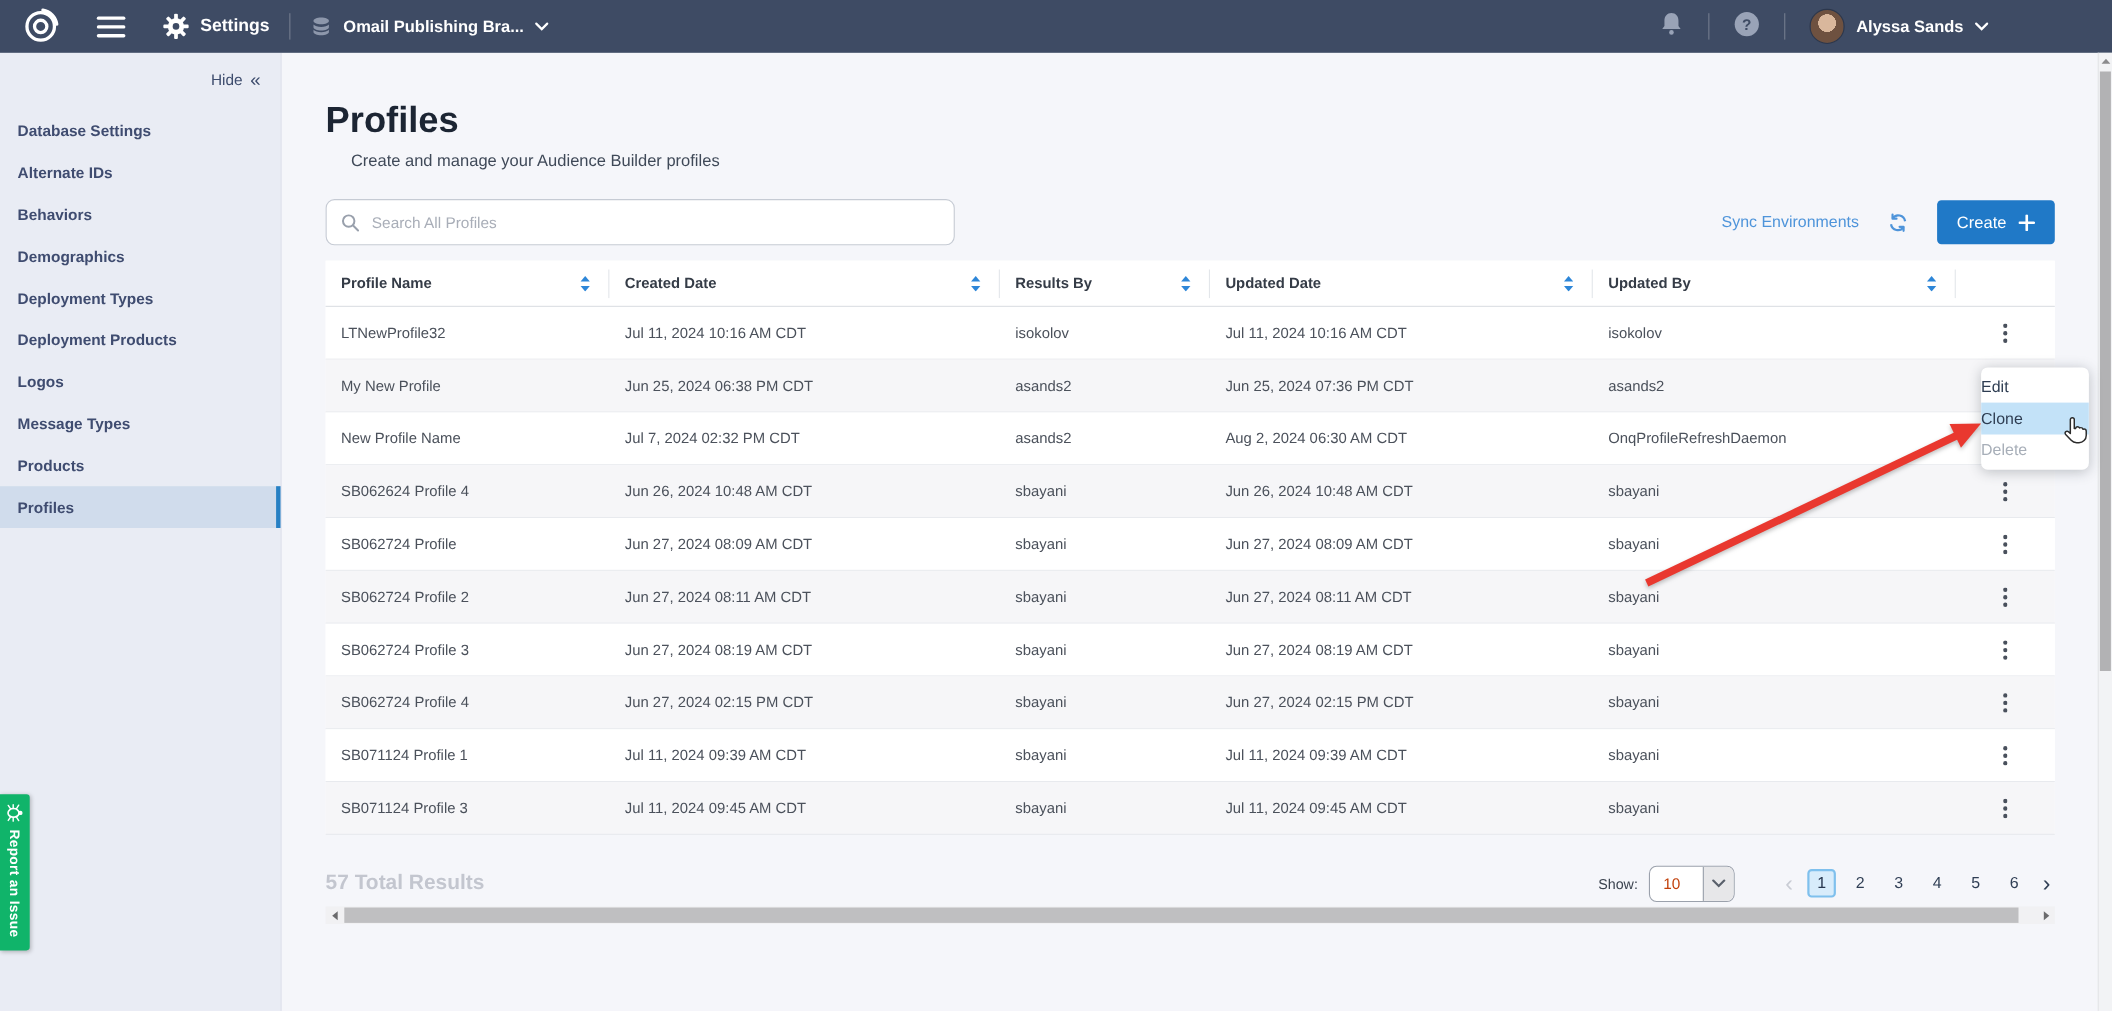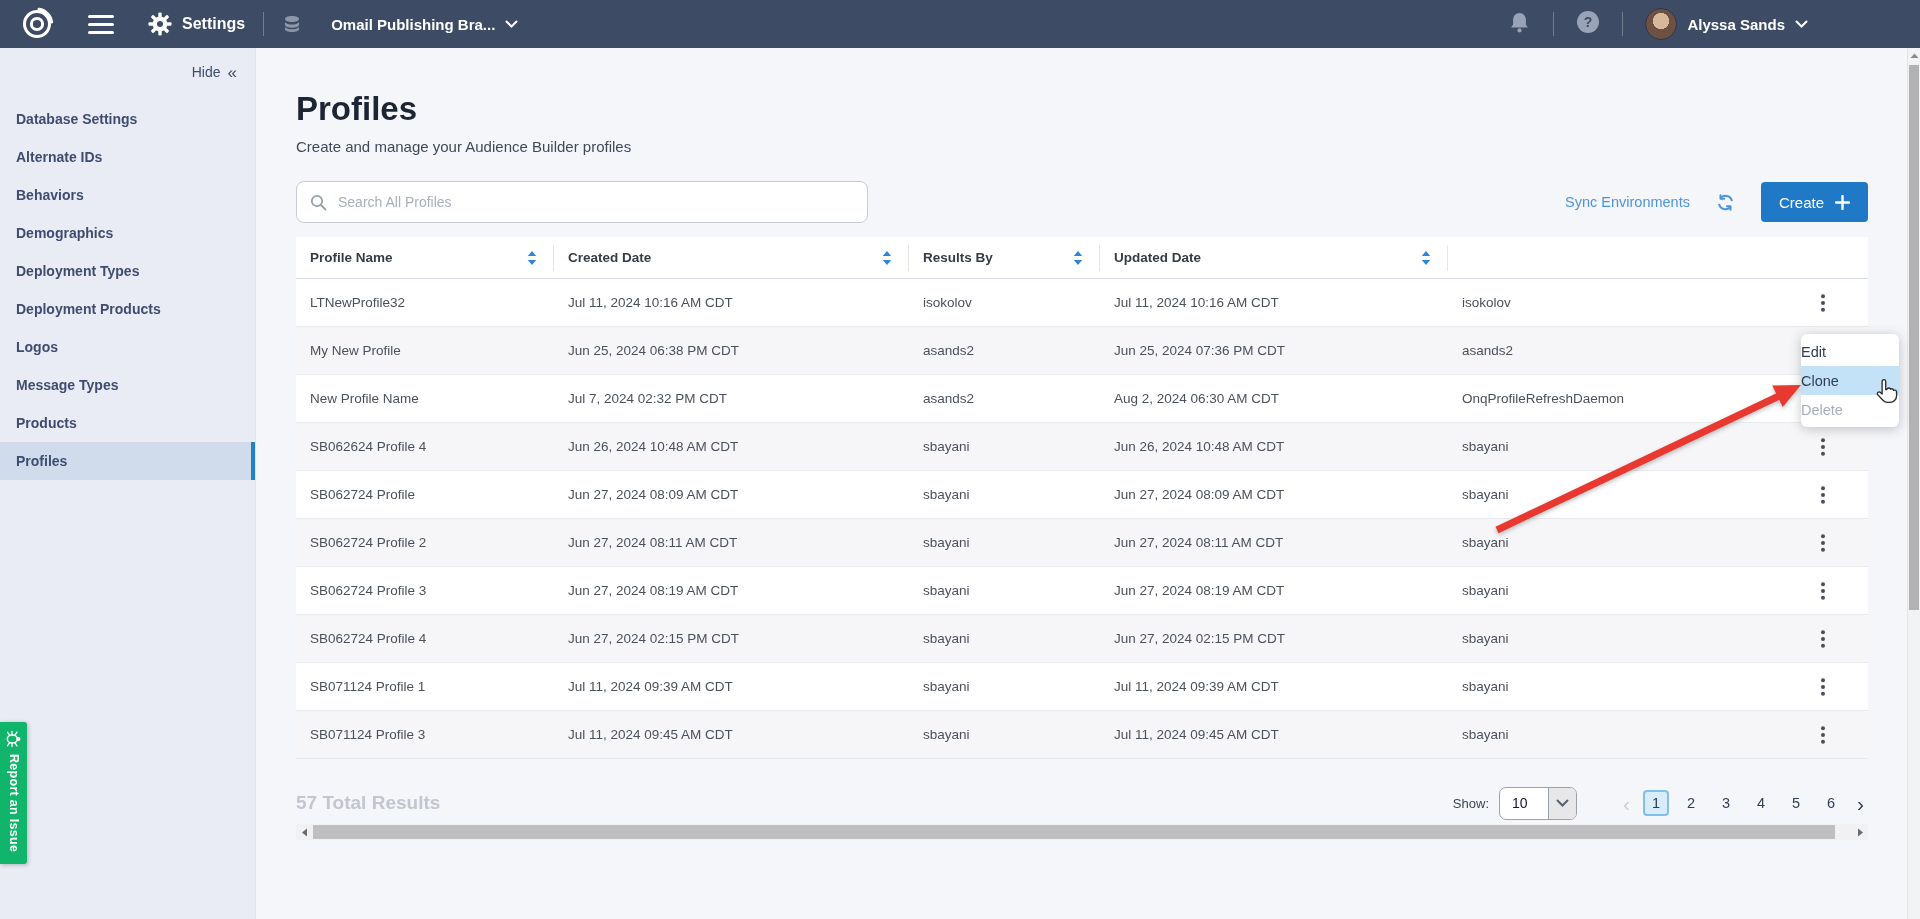--- a/index.html
+++ b/index.html
@@ -13,21 +13,21 @@
   .topbar { position:absolute; top:0; left:0; width:1920px; height:48px;
     background:#3e4b64; display:flex; align-items:center; z-index:30; }
   .tb-left { display:flex; align-items:center; padding-left:20px; gap:0; }
   .tb-logo { margin-right:34px; display:flex; }
   .tb-burger { display:flex; flex-direction:column; gap:5px; margin-right:34px; cursor:pointer; }
   .tb-burger i { width:26px; height:3px; background:#fff; border-radius:2px; }
   .tb-settings { display:flex; align-items:center; gap:10px; cursor:pointer; }
   .tb-settings span { color:#fff; font-size:16px; font-weight:700; }
   .tb-div { width:1px; height:24px; background:rgba(255,255,255,.28); margin:0 18px; }
   .tb-env { display:flex; align-items:center; gap:10px; cursor:pointer; }
-  .tb-env .env-name { color:#fff; font-size:15px; font-weight:700;margin-left:19px; }
+  .tb-env .env-name { color:#fff; font-size:15px; font-weight:700; }
   .tb-right { margin-left:auto; display:flex; align-items:center; gap:20px; padding-right:112px; }
   .avatar { width:32px; height:32px; border-radius:50%;
     background:radial-gradient(circle at 50% 40%, #d9b79c 0 34%, #6e5140 35% 100%);
     border:1px solid #2c374c; }
   .tb-user { display:flex; align-items:center; gap:10px; cursor:pointer; }
   .tb-user span { color:#fff; font-size:15px; font-weight:700; }
 
   
   .sidebar { position:absolute; top:48px; left:0; width:256px; height:871px;
     background:#e9ecf4; z-index:10; border-right:1px solid #dfe2ec; }
@@ -35,21 +35,21 @@
     padding:14px 18px 0 0; height:34px; color:#3d4c6d; font-size:14px; cursor:pointer;margin-left:27px; }
   .hide-row .caret { font-size:17px; line-height:1; }
   .side-nav { margin-top:18px; }
   .side-item { height:38px; display:flex; align-items:center; padding-left:16px;
     font-size:14px; font-weight:700; color:#3f4c70; cursor:pointer; }
   .side-item.active { background:#d0dcec; border-right:4px solid #2680c4; }
 
   
   .content { position:absolute; left:296px; top:48px; width:1572px; }
   .page-title { margin:42px 0 0 0; font-size:33px; font-weight:700; color:#1c2533; }
-  .subtitle { margin-top:10px; font-size:15px; color:#3f4958; }
+  .subtitle { margin-top:10px; font-size:15px; color:#3f4958;margin-left:23px; }
   .toolbar { margin-top:26px; display:flex; align-items:center; }
   .search-box { width:572px; height:42px; background:#fff; border:1px solid #c6cbd4;
     border-radius:8px; display:flex; align-items:center; gap:9px; padding:0 13px; }
   .search-box input { flex:1; border:none; outline:none; background:transparent;
     font-size:14px; color:#333; font-family:inherit; }
   .search-box input::placeholder { color:#a9aeb8; }
   .toolbar .spacer { flex:1; }
   .sync-link { display:flex; align-items:center; gap:26px; color:#4e94da;
     font-size:14.5px; margin-right:26px; cursor:pointer; }
   .create-btn { height:40px; background:#2079c7; border:none; border-radius:4px;
@@ -74,21 +74,21 @@
     display:flex; align-items:center; justify-content:center; cursor:pointer; }
 
   
   .tfoot { display:flex; align-items:center; margin-top:26px; height:36px; }
   .total { font-size:19px; font-weight:700; color:#c3c6cf; }
   .show-group { margin-left:auto; display:flex; align-items:center; gap:10px;
     font-size:13px; color:#3c4450; }
   .pagesize { width:78px; height:33px; border:1.5px solid #9ba1ac; border-radius:7px;
     background:#fff; display:flex; align-items:stretch; overflow:hidden; cursor:pointer; }
   .pagesize .val { flex:1; display:flex; align-items:center; padding-left:12px;
-    font-size:14px; color:#0f172a; }
+    font-size:14px; color:#c2410c; }
   .pagesize .chev { width:28px; background:#e7e7e9; border-left:1.5px solid #9ba1ac;
     display:flex; align-items:center; justify-content:center; }
   .pagination { display:flex; align-items:center; gap:9px; margin-left:42px; }
   .pag-arrow { font-size:21px; line-height:1; padding:0 4px; color:#2f3e54; cursor:pointer; }
   .pag-arrow.disabled { color:#c9ccd4; cursor:default; }
   .page { min-width:26px; height:26px; display:flex; align-items:center; justify-content:center;
     font-size:14.5px; color:#2f3e54; cursor:pointer; border-radius:4px; }
   .page.active { background:#d8ecfb; border:2px solid #7fc0ed; color:#293850; }
 
   
@@ -265,20 +265,27 @@
         </div>
         <div class="th bordered c2">
           <span>Results By</span>
           <svg width="10" height="14" viewBox="0 0 10 14">
             <path d="M5 0l4.2 5H.8z" fill="#2d86d8"></path>
             <path d="M5 14L.8 9h8.4z" fill="#2d86d8"></path>
           </svg>
         </div>
         <div class="th bordered c3">
           <span>Updated Date</span>
+          <svg width="10" height="14" viewBox="0 0 10 14">
+            <path d="M5 0l4.2 5H.8z" fill="#2d86d8"></path>
+            <path d="M5 14L.8 9h8.4z" fill="#2d86d8"></path>
+          </svg>
+        </div>
+        <div class="th bordered c4">
+          <span>Updated By</span>
           <svg width="10" height="14" viewBox="0 0 10 14">
             <path d="M5 0l4.2 5H.8z" fill="#2d86d8"></path>
             <path d="M5 14L.8 9h8.4z" fill="#2d86d8"></path>
           </svg>
         </div>
         <div class="th c5"></div>
       </div>
     <div class="tbody">
         <div class="trow">
           <div class="td c0">LTNewProfile32</div>

